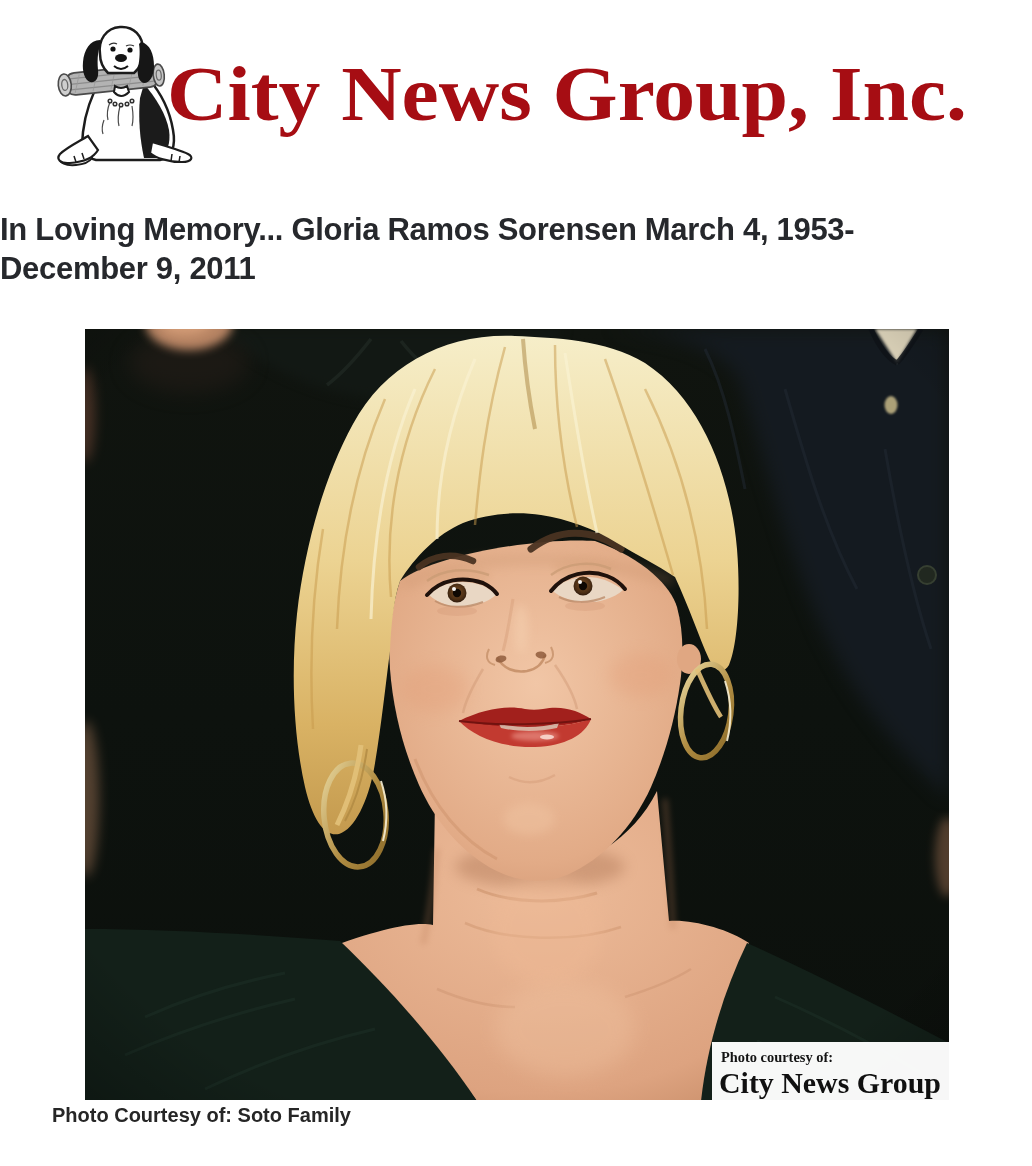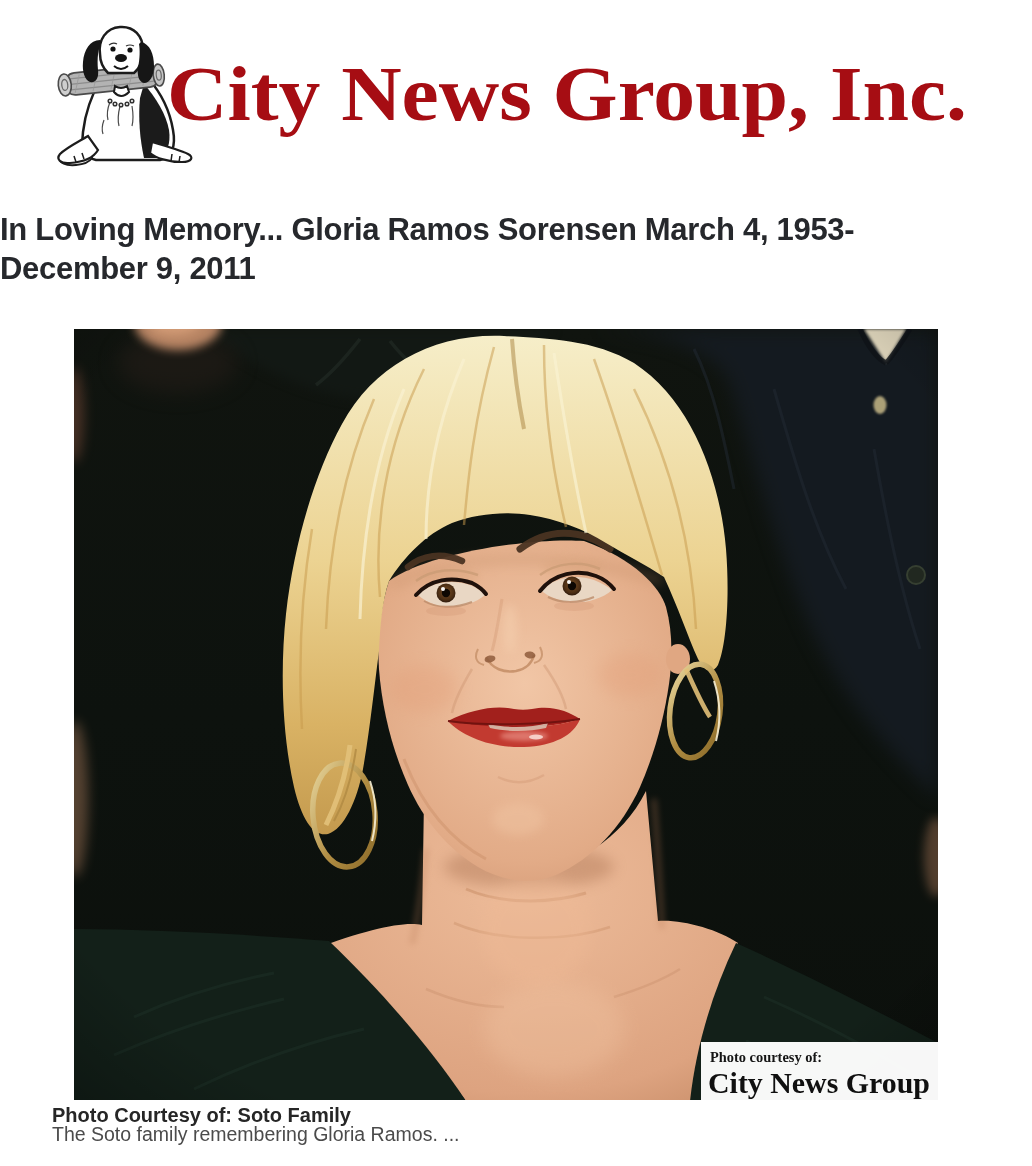--- a/index.html
+++ b/index.html
@@ -22,21 +22,21 @@
     fill:var(--brand-red,#a60d13);
     font-family:"Liberation Serif","DejaVu Serif",serif;
     font-weight:bold;font-size:78px;
   }
   .headline{
     position:absolute;left:0;top:210px;width:1032px;
     text-align:left;font-weight:bold;font-size:31px;line-height:39px;
     letter-spacing:-0.3px;color:var(--headline-text,#26282c);
   }
   .headline span{display:block;}
-  .photo{position:absolute;left:74px;top:329px;width:744px;height:771px;}
+  .photo{position:absolute;left:85px;top:329px;width:744px;height:771px;}
   .photo svg{display:block;}
   .wm-label{
     font-family:"Liberation Serif","DejaVu Serif",serif;
     font-weight:bold;font-size:15.5px;fill:#141414;
   }
   .wm-brand{
     font-family:"Liberation Serif","DejaVu Serif",serif;
     font-weight:bold;font-size:29px;fill:#101010;
   }
   .credit{
@@ -262,15 +262,14 @@
 
       <g>
         <rect x="627" y="713" width="237" height="58" fill="#ffffff" opacity="0.97"></rect>
         <text class="wm-label" x="636" y="733" textLength="112" lengthAdjust="spacingAndGlyphs">Photo courtesy of:</text>
         <text class="wm-brand" x="634" y="764" textLength="222" lengthAdjust="spacingAndGlyphs">City News Group</text>
       </g>
     </svg>
   </figure>
 
   <div class="credit">Photo Courtesy of: Soto Family</div>
-  <div class="caption">The Soto family remembering Gloria Ramos. ...</div>
 
 </div>
 
 </body></html>

